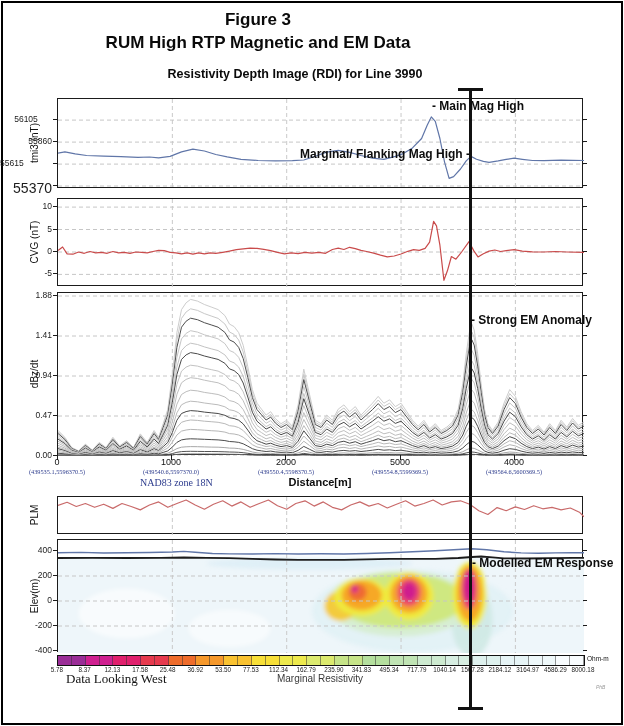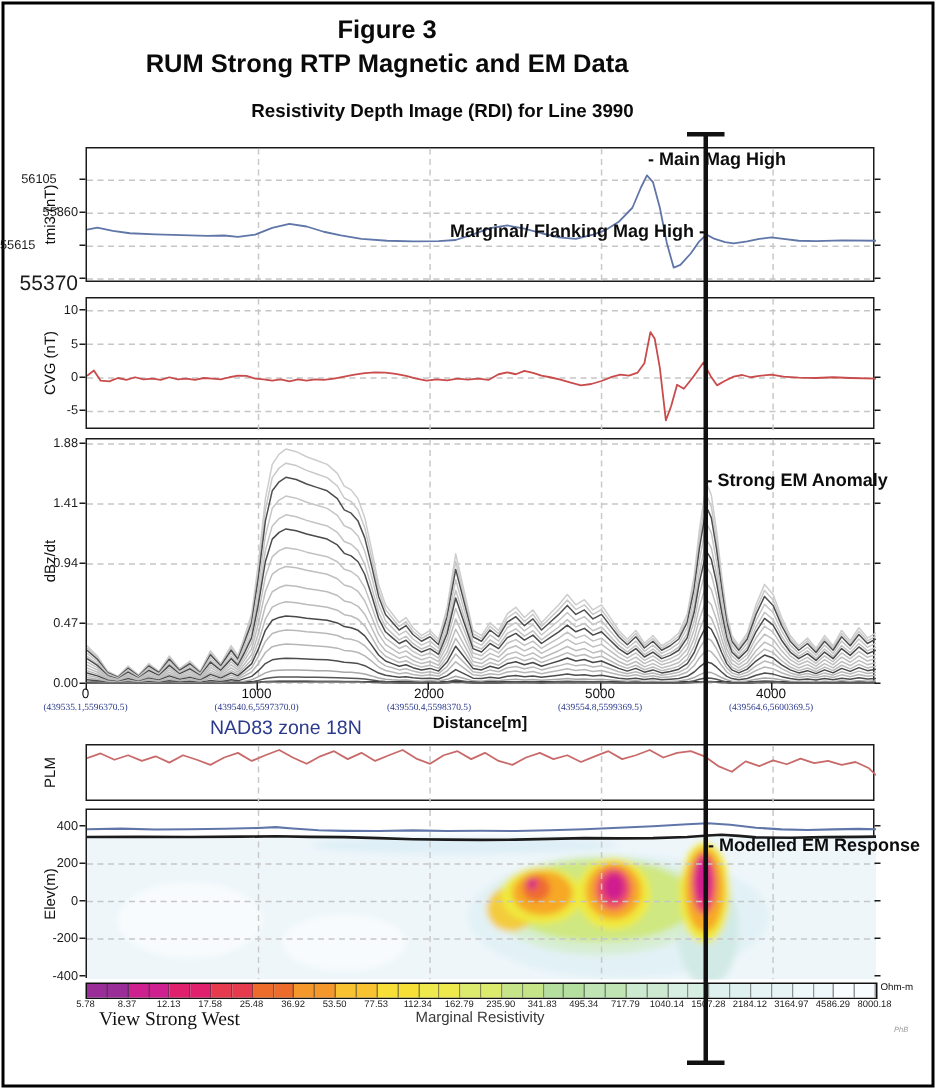--- a/index.html
+++ b/index.html
@@ -19,39 +19,39 @@
   #p-elev{top:539px;height:113px;}
   .ann{position:absolute;font-weight:bold;font-size:12px;color:#0d0d0d;white-space:nowrap;z-index:30;}
   #ann-main{left:432px;top:99px;}
   #ann-marg{right:154px;top:147px;}
   #ann-em{left:471px;top:313px;}
   #ann-mod{left:472px;top:556px;}
   .marker{position:absolute;background:#111;z-index:25;}
   #mk-line{left:469px;top:88px;width:3px;height:622px;}
   #mk-captop{left:458px;top:88px;width:25px;height:3px;}
   #mk-capbot{left:458px;top:707px;width:25px;height:3px;}
-  #datum{position:absolute;left:140px;top:477px;font-family:Liberation Sans, sans-serif;font-size:13px;color:#2b3a8c;}
+  #datum{position:absolute;left:140px;top:477px;font-family:Liberation Serif, serif;font-size:10px;color:#2b3a8c;}
   #distlab{position:absolute;left:57px;top:476px;width:526px;text-align:center;font-weight:bold;font-size:11px;color:#0d0d0d;}
   #cbar{position:absolute;left:57px;top:655px;width:526px;height:9px;border:1px solid #111;box-sizing:content-box;
         display:flex;z-index:5;}
   .cb-cell{height:100%;border-right:1px solid rgba(50,50,50,.5);box-sizing:border-box;flex:1;}
   #unit{position:absolute;left:587px;top:655px;font-size:6.5px;color:#111;}
   #view{position:absolute;left:66px;top:671px;font-family:"Liberation Serif",serif;font-size:13px;color:#111;}
   #applab{position:absolute;left:57px;top:673px;width:526px;text-align:center;font-size:10px;color:#3a3a3a;}
   #wm{position:absolute;left:596px;top:684px;font-size:5px;font-style:italic;color:#9a9a9a;}
 </style>
 </head>
 <body>
 
 <div class="figure">
   <div class="frame"></div>
 
   <div class="hdr">
     <div>Figure 3</div>
-    <div>RUM Strong RTP Magnetic and EM Data</div>
+    <div>RUM High RTP Magnetic and EM Data</div>
   </div>
   <div class="sub">Resistivity Depth Image (RDI) for Line  3990</div>
 
   <div id="p-tmi3" class="panel">
       <svg viewBox="0 0 526 90" width="526" height="90">
         <line x1="114.34782608695652" x2="114.34782608695652" y1="0" y2="90" stroke="#c9c9c9" stroke-width="1" stroke-dasharray="4 3"></line>
         <line x1="228.69565217391303" x2="228.69565217391303" y1="0" y2="90" stroke="#c9c9c9" stroke-width="1" stroke-dasharray="4 3"></line>
         <line x1="343.04347826086956" x2="343.04347826086956" y1="0" y2="90" stroke="#c9c9c9" stroke-width="1" stroke-dasharray="4 3"></line>
         <line x1="457.39130434782606" x2="457.39130434782606" y1="0" y2="90" stroke="#c9c9c9" stroke-width="1" stroke-dasharray="4 3"></line>
         <line x1="0" x2="526" y1="21.1" y2="21.1" stroke="#c6c6c6" stroke-width="1" stroke-dasharray="4 3"></line>
@@ -289,21 +289,21 @@
       <div class="cb-cell" style="background: rgb(222, 241, 238);"></div>
       <div class="cb-cell" style="background: rgb(222, 241, 238);"></div>
       <div class="cb-cell" style="background: rgb(230, 244, 246);"></div>
       <div class="cb-cell" style="background: rgb(230, 244, 246);"></div>
       <div class="cb-cell" style="background: rgb(238, 248, 250);"></div>
       <div class="cb-cell" style="background: rgb(238, 248, 250);"></div>
       <div class="cb-cell" style="background: rgb(248, 252, 254);"></div>
       <div class="cb-cell" style="background: rgb(248, 252, 254);"></div>
     </div>
   <div id="unit">Ohm-m</div>
-  <div id="view">View Strong West</div>
+  <div id="view">Data Looking West</div>
   <div id="applab">Marginal Resistivity</div>
   <div id="wm">PhB</div>
 
   <div id="mk-line" class="marker"></div>
   <div id="mk-captop" class="marker"></div>
   <div id="mk-capbot" class="marker"></div>
 
   <div id="ann-main" class="ann">- Main Mag High</div>
   <div id="ann-marg" class="ann">Marginal/ Flanking Mag High -</div>
   <div id="ann-em" class="ann">- Strong EM Anomaly</div>

